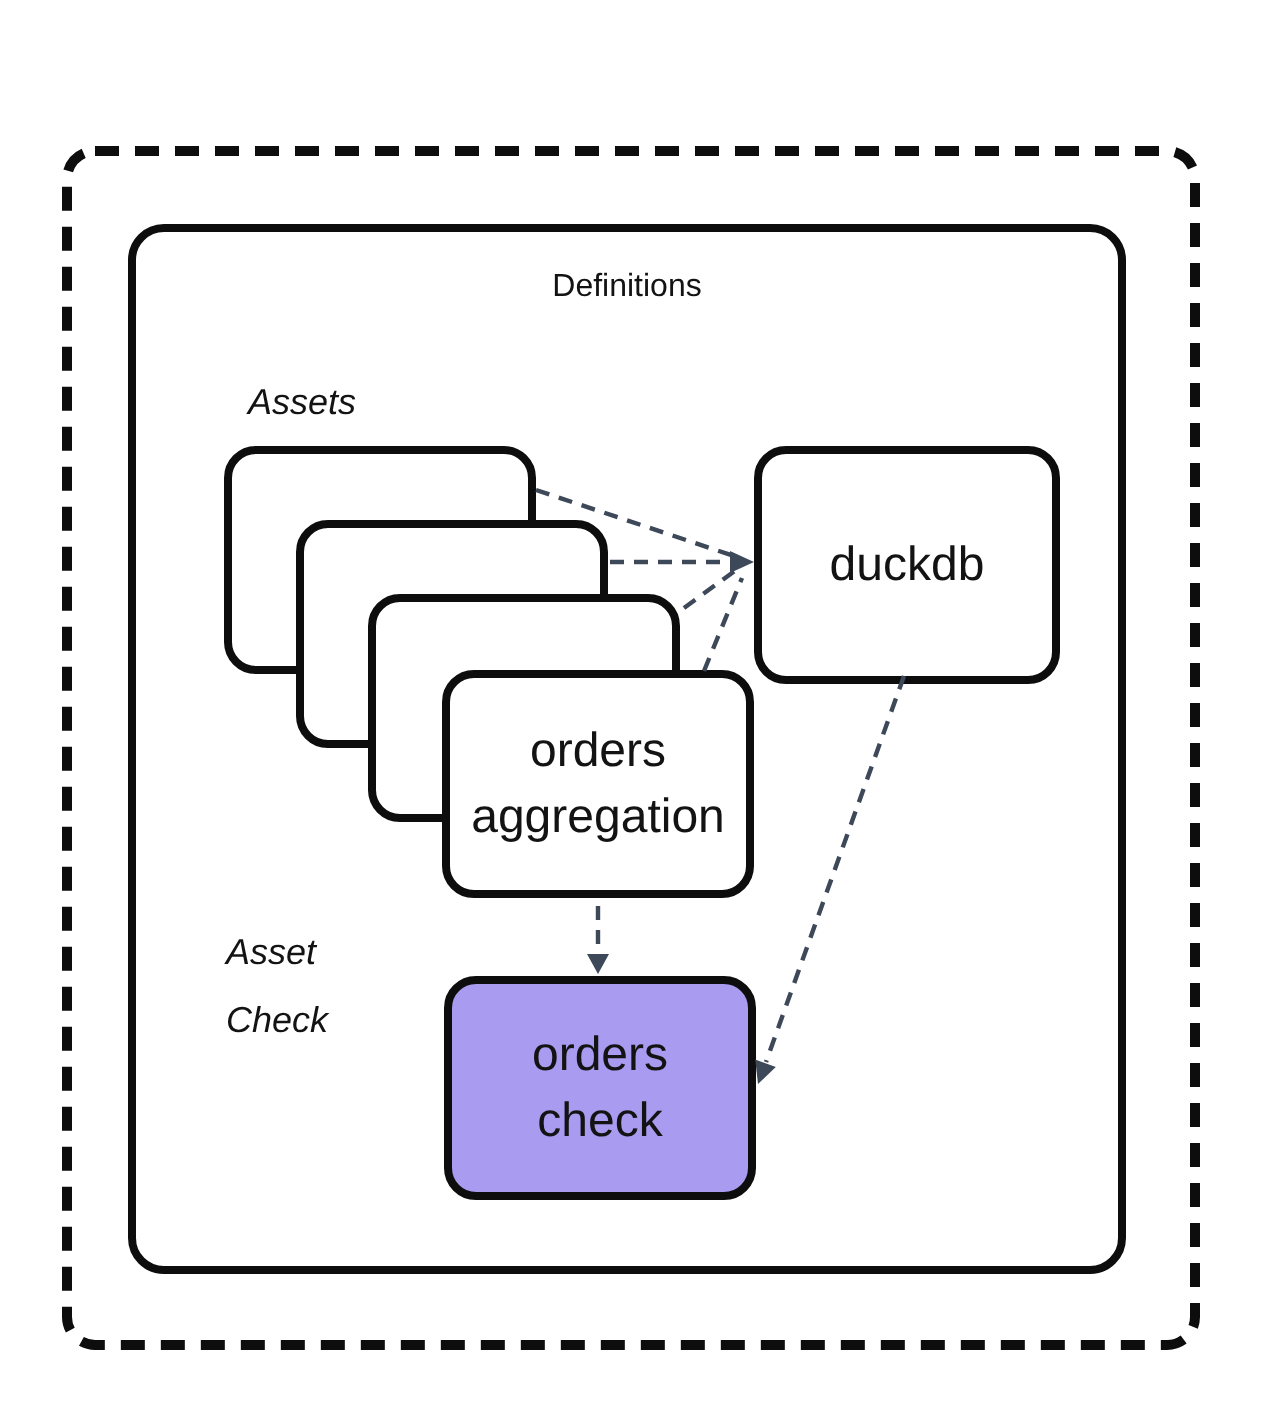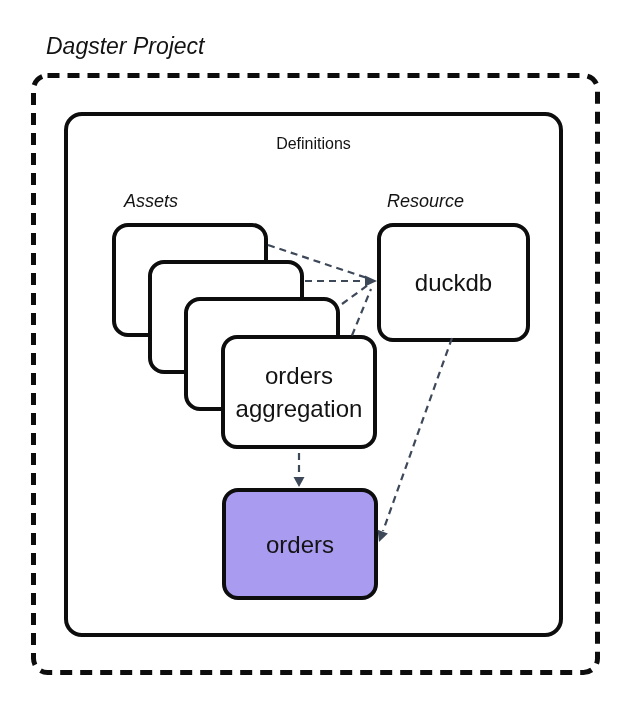--- a/index.html
+++ b/index.html
@@ -74,46 +74,46 @@
     width: 638px; height: 713px;
     pointer-events: none;
   }
   .node-line { display: block; }
 </style>
 </head>
 <body>
 
 <div class="canvas">
 
-  <div class="abs project-label">Dagster Project</div>
 
   <div class="abs definitions-box"></div>
 
   <div class="abs definitions-label">Definitions</div>
 
   <div class="abs group-label assets-label">Assets</div>
 
-  <div class="abs group-label resource-label">Resource</div>
 
+  <div class="abs group-label asset-check-label">Asset Check</div>
 
   <div class="abs node card card-1"></div>
   <div class="abs node card card-2"></div>
   <div class="abs node card card-3"></div>
 
   <div class="abs node card card-4">
     <span class="node-line">orders</span>
     <span class="node-line">aggregation</span>
   </div>
 
   <div class="abs node duckdb-node">
     <span class="node-line">duckdb</span>
   </div>
 
   <div class="abs node check-node" style="background: rgb(168, 155, 240);">
     <span class="node-line">orders</span>
+    <span class="node-line">check</span>
   </div>
 
   <svg class="overlay" viewBox="0 0 638 713" xmlns="http://www.w3.org/2000/svg">
 
     <rect x="33.5" y="75.5" width="564" height="597" rx="14" fill="none" stroke="#0d0d0d" stroke-width="5" stroke-dasharray="12 8"></rect>
 
     <g stroke="#3d4859" stroke-width="2.2" stroke-dasharray="7 5" fill="none">
       <path d="M268,245 L367,278"></path>
       <path d="M305,281 L367,281"></path>
       <path d="M342,304 L368,285"></path>

